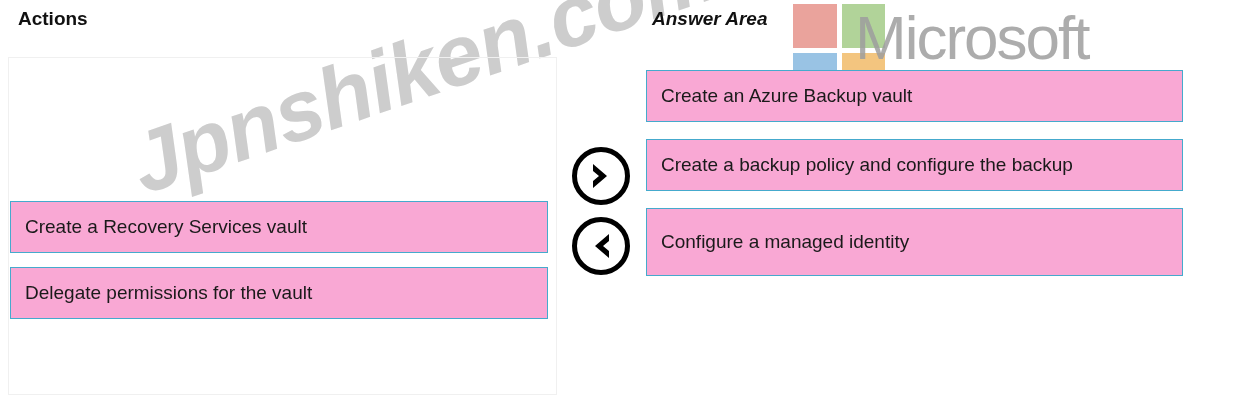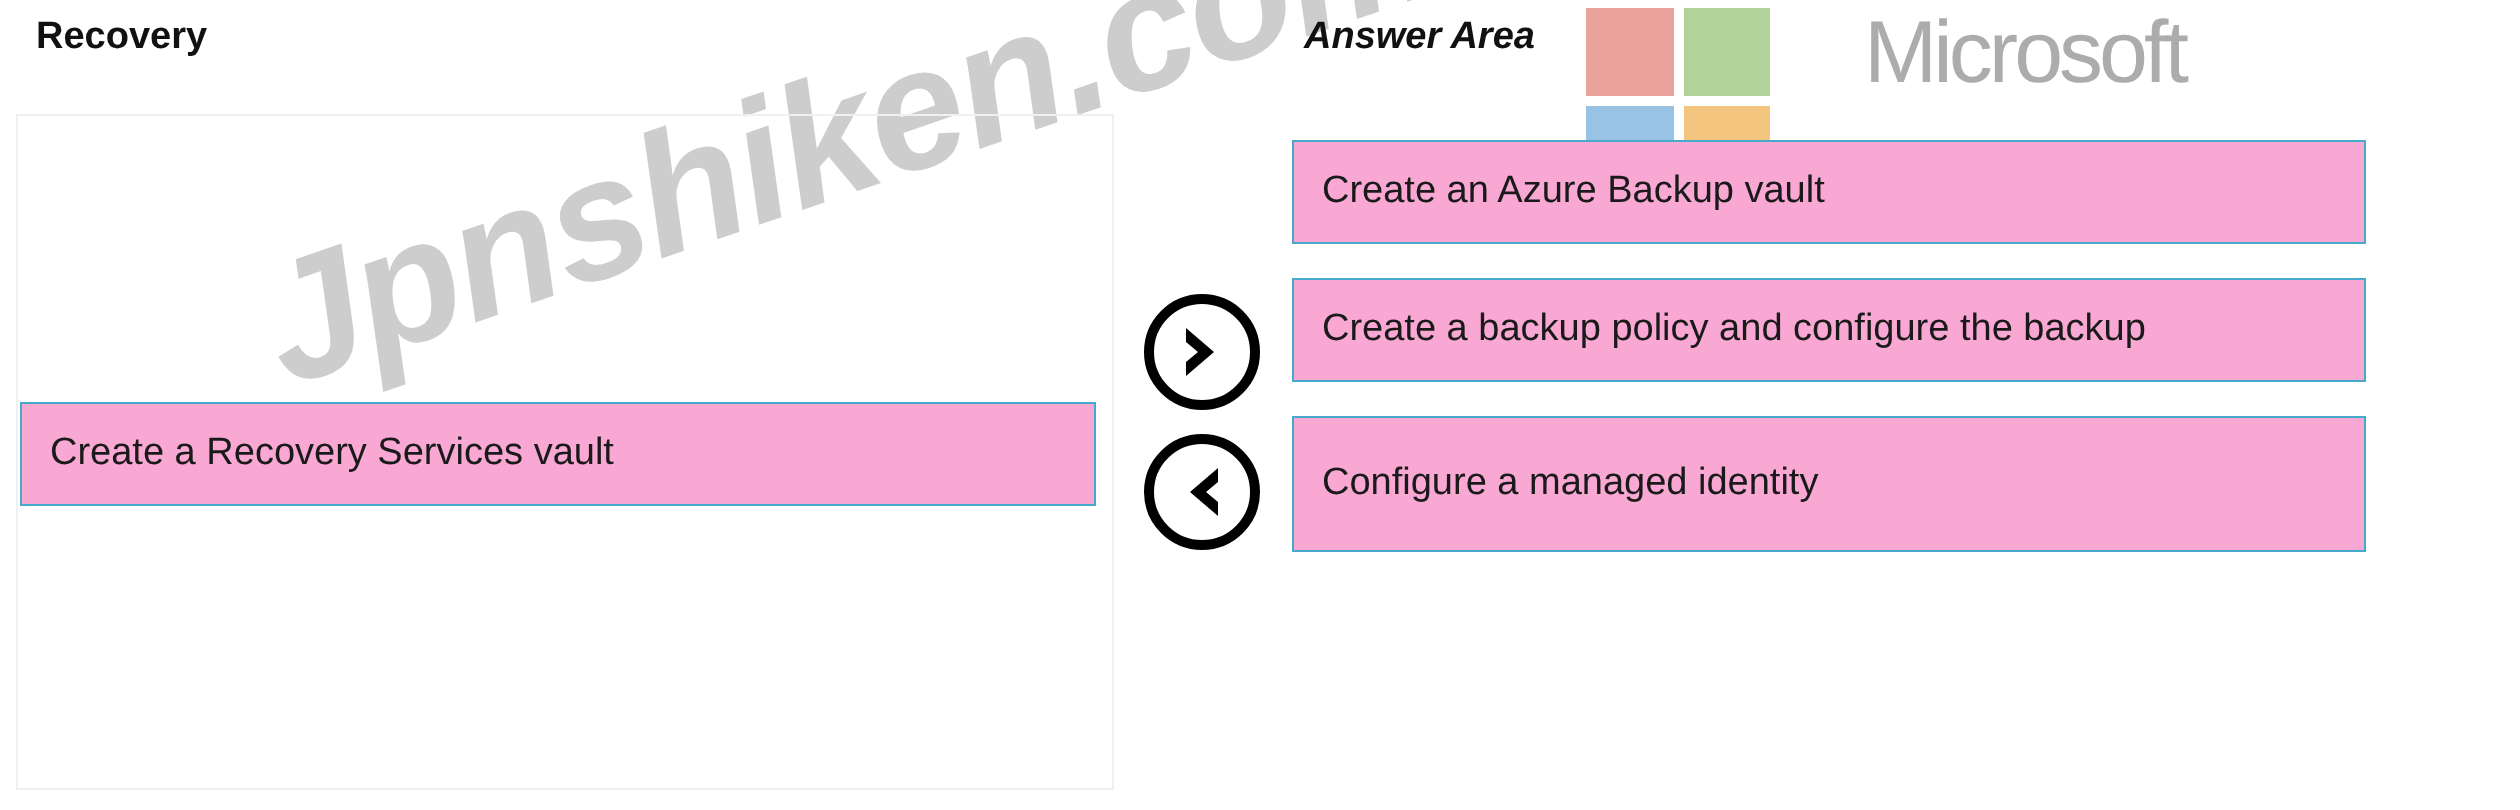--- a/index.html
+++ b/index.html
@@ -36,23 +36,23 @@
     font-style: italic;
     color: #c9c9c9;
     opacity: .92;
     white-space: nowrap;
     transform: rotate(-19deg);
     transform-origin: left top;
     letter-spacing: -1px;
   }
   .wm-ms-text {
     position: absolute;
-    left: 932px;
+    left: 855px;
     top: 2px;
-    font-size: 44px;
+    font-size: 62px;
     color: #9e9e9e;
     opacity: .85;
     white-space: nowrap;
     letter-spacing: -2px;
   }
   .wm-ms-logo {
     position: absolute;
     left: 793px;
     top: 4px;
     width: 92px;
@@ -144,26 +144,27 @@
     <div class="wm-ms-logo">
       <i style="background:#e89a92"></i>
       <i style="background:#a9cf8f"></i>
       <i style="background:#8fbde2"></i>
       <i style="background:#f2bf72"></i>
     </div>
 
     <div class="wm-ms-text">Microsoft</div>
   </div>
 
-  <div class="col-header" id="actions-header">Recovery</div>
+  <div class="col-header" id="actions-header">Actions</div>
 
   <div id="actions-dropzone"></div>
 
   <div class="item-box" id="action-item-0">Create a Recovery Services vault</div>
 
+  <div class="item-box" id="action-item-1">Delegate permissions for the vault</div>
 
   <div class="arrow-btn" id="move-right-button">
     <span>
       <svg width="26" height="30" viewBox="0 0 26 30" aria-hidden="true">
         <path d="M5 3 L19 15 L5 27 L5 20 L11 15 L5 10 Z" fill="#000000"></path>
       </svg>
     </span>
   </div>
 
   <div class="arrow-btn" id="move-left-button">

